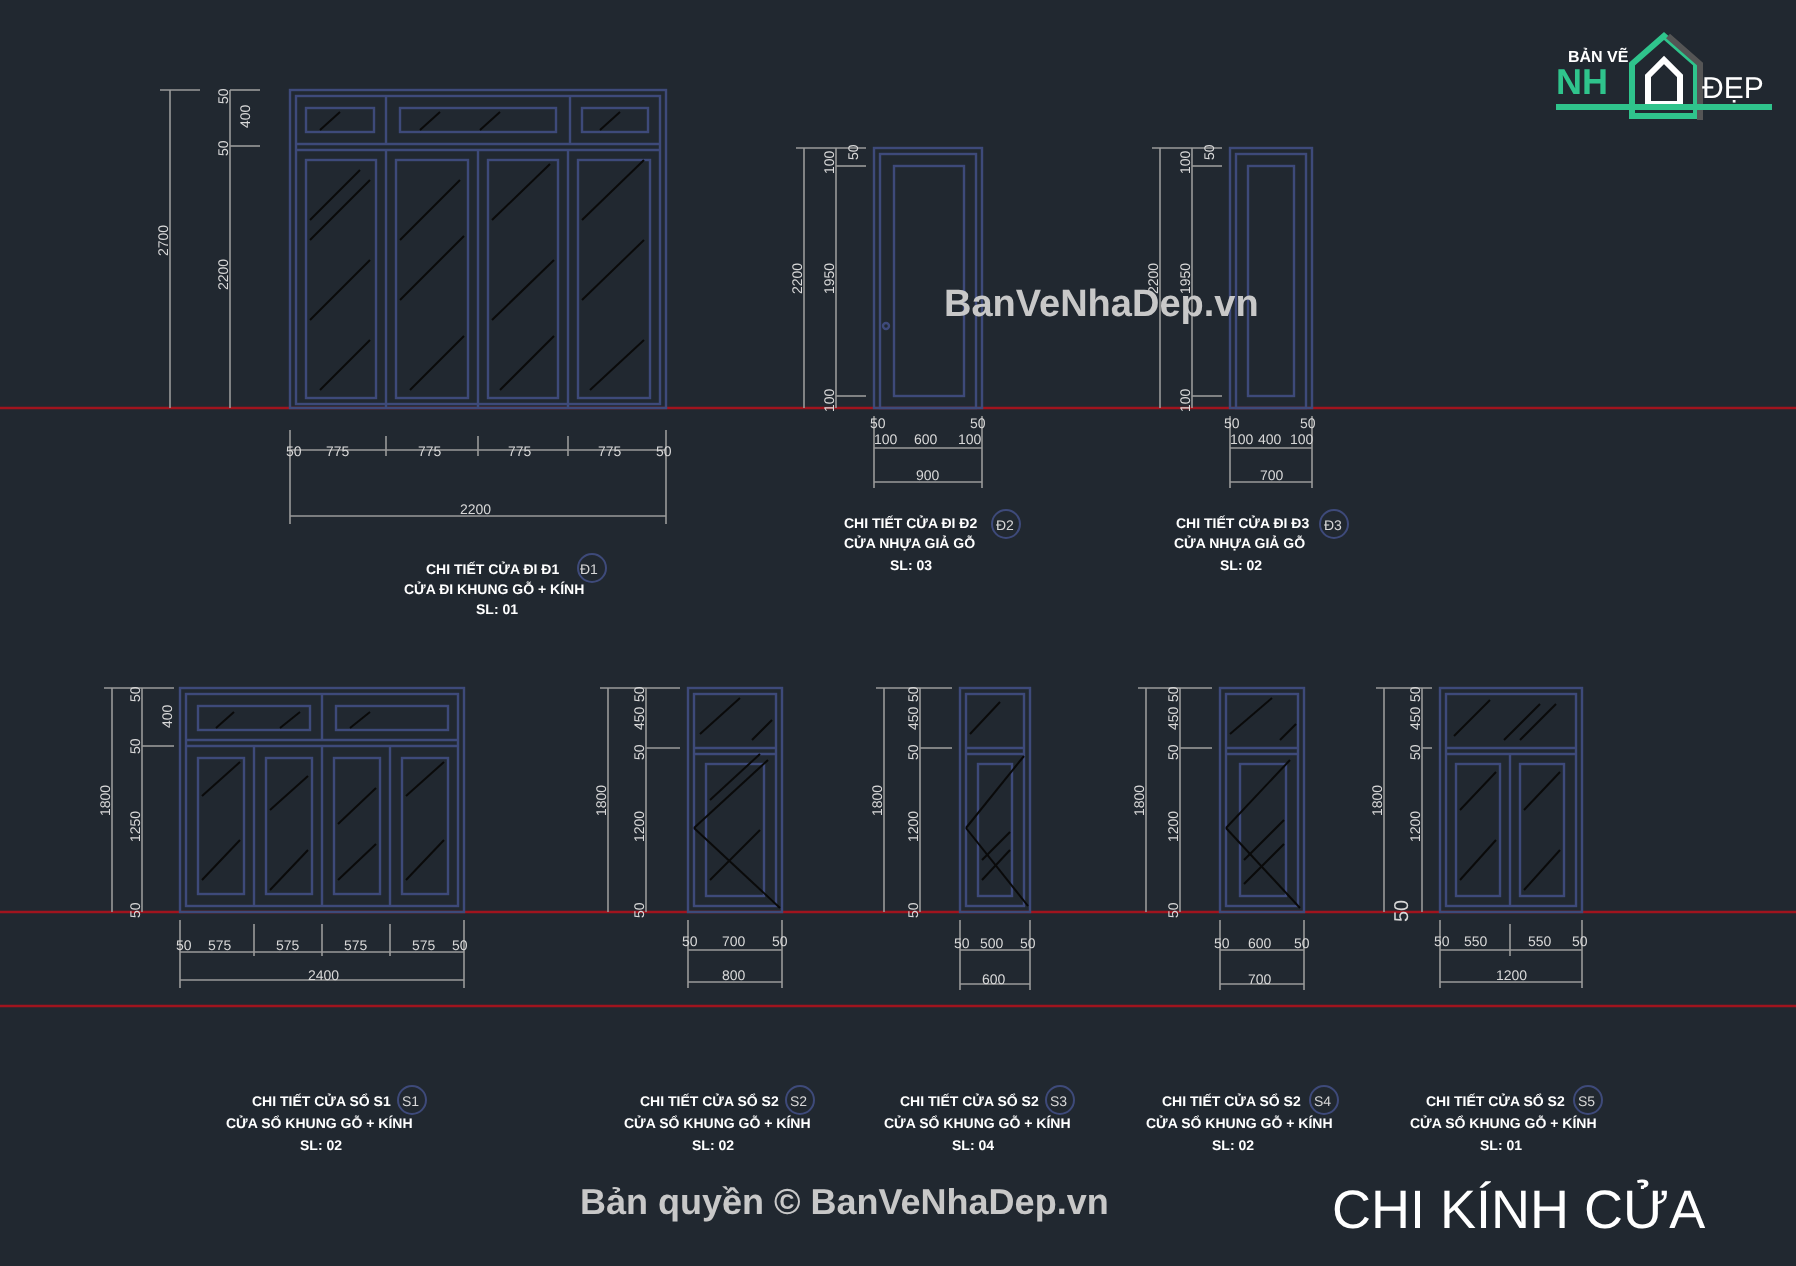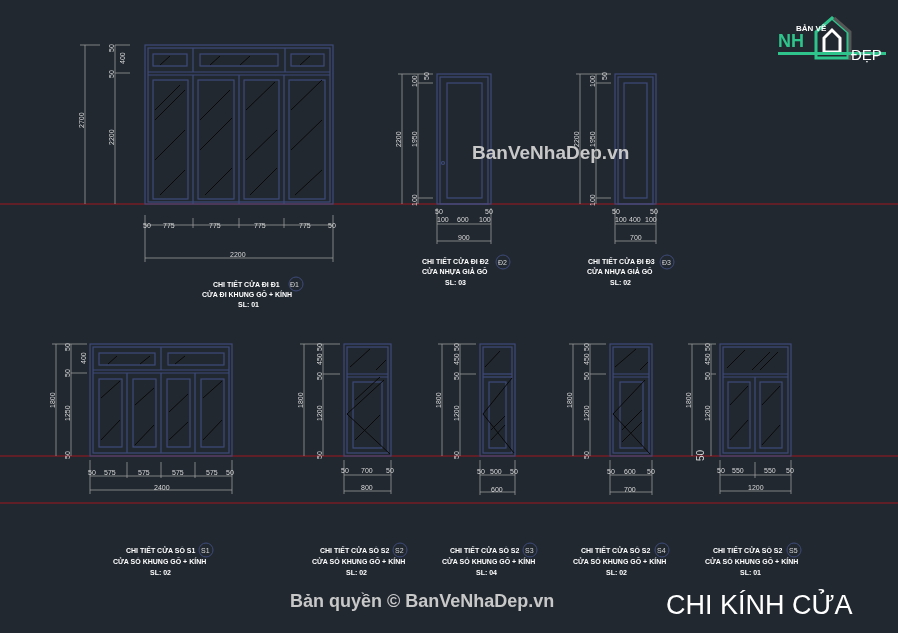--- a/index.html
+++ b/index.html
@@ -390,20 +390,20 @@
   <text class="lbl" x="740" y="575">SL: 01</text>
 </svg>
 
 <div class="logo">
   <svg width="112" height="48" viewBox="0 0 112 48">
     <path d="M40 18 L56 4 L72 18 L72 44 L40 44 Z" fill="none" stroke="#2fc48c" stroke-width="3"></path>
     <path d="M48 24 L56 16 L64 24 L64 38 L48 38 Z" fill="none" stroke="#ffffff" stroke-width="3"></path>
     <path d="M58 4 L74 18 L74 46" fill="none" stroke="#555555" stroke-width="3"></path>
     <rect x="2" y="38" width="108" height="3" fill="#2fc48c"></rect>
   </svg>
-  <span style="position:absolute;left:20px;top:10px;font-size:8px;font-weight:bold;color:#ffffff;text-align:right;">BẢN VẼ</span>
+  <span style="position:absolute;left:8px;top:10px;font-size:8px;font-weight:bold;color:#ffffff;text-align:right;">BẢN VẼ</span>
   <span style="position:absolute;left:2px;top:17px;font-size:18px;font-weight:bold;color:#2fc48c;">NH</span>
-  <span style="position:absolute;left:75px;top:32px;font-size:15px;color:#ffffff;">ĐẸP</span>
+  <span style="position:absolute;left:75px;top:22px;font-size:15px;color:#ffffff;">ĐẸP</span>
 </div>
 
 <div class="wm" style="left:472px;top:142px;font-size:19px;text-align:center;">BanVeNhaDep.vn</div>
 <div class="wm" style="left:290px;top:591px;font-size:18px;">Bản quyền © BanVeNhaDep.vn</div>
 <div class="title">CHI KÍNH CỬA</div>
 
 </body></html>

